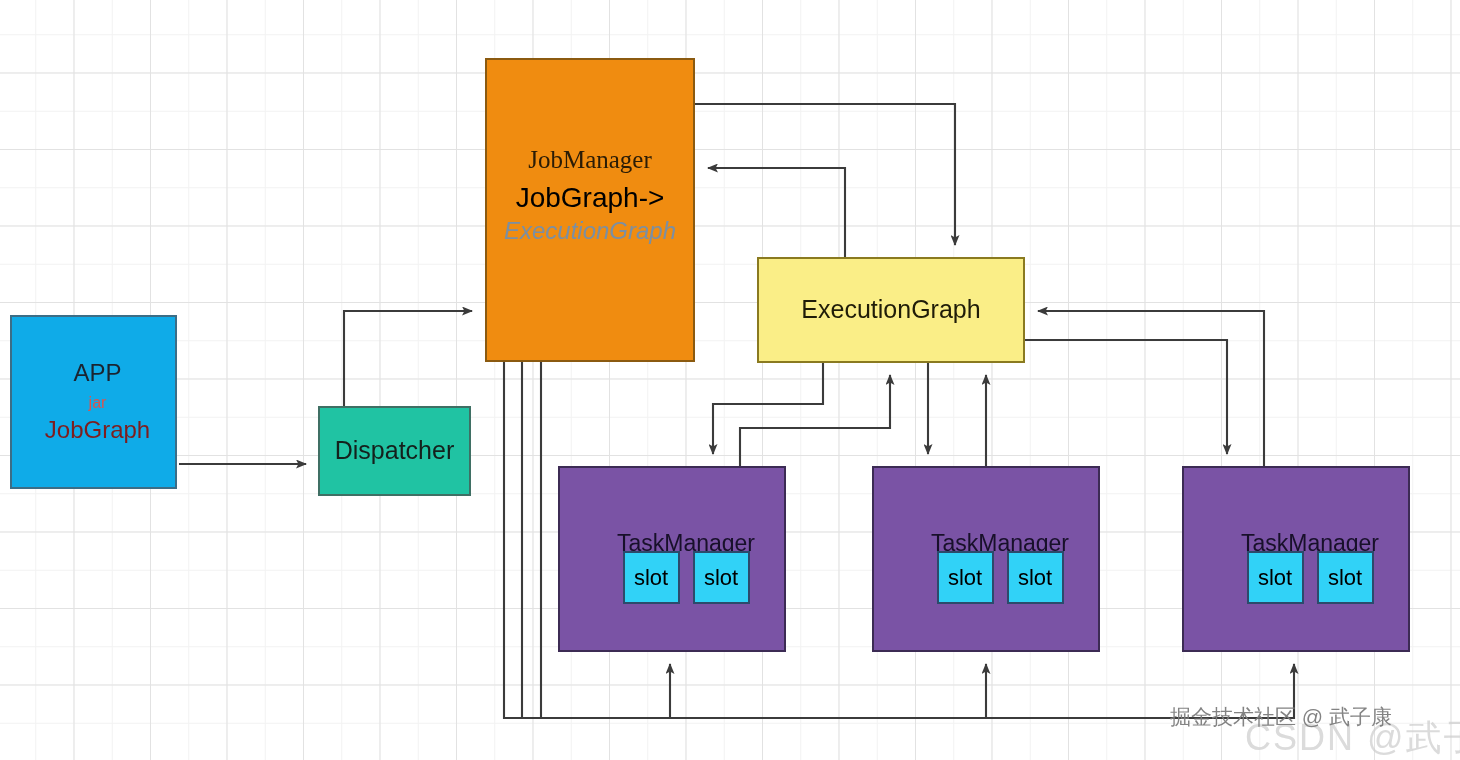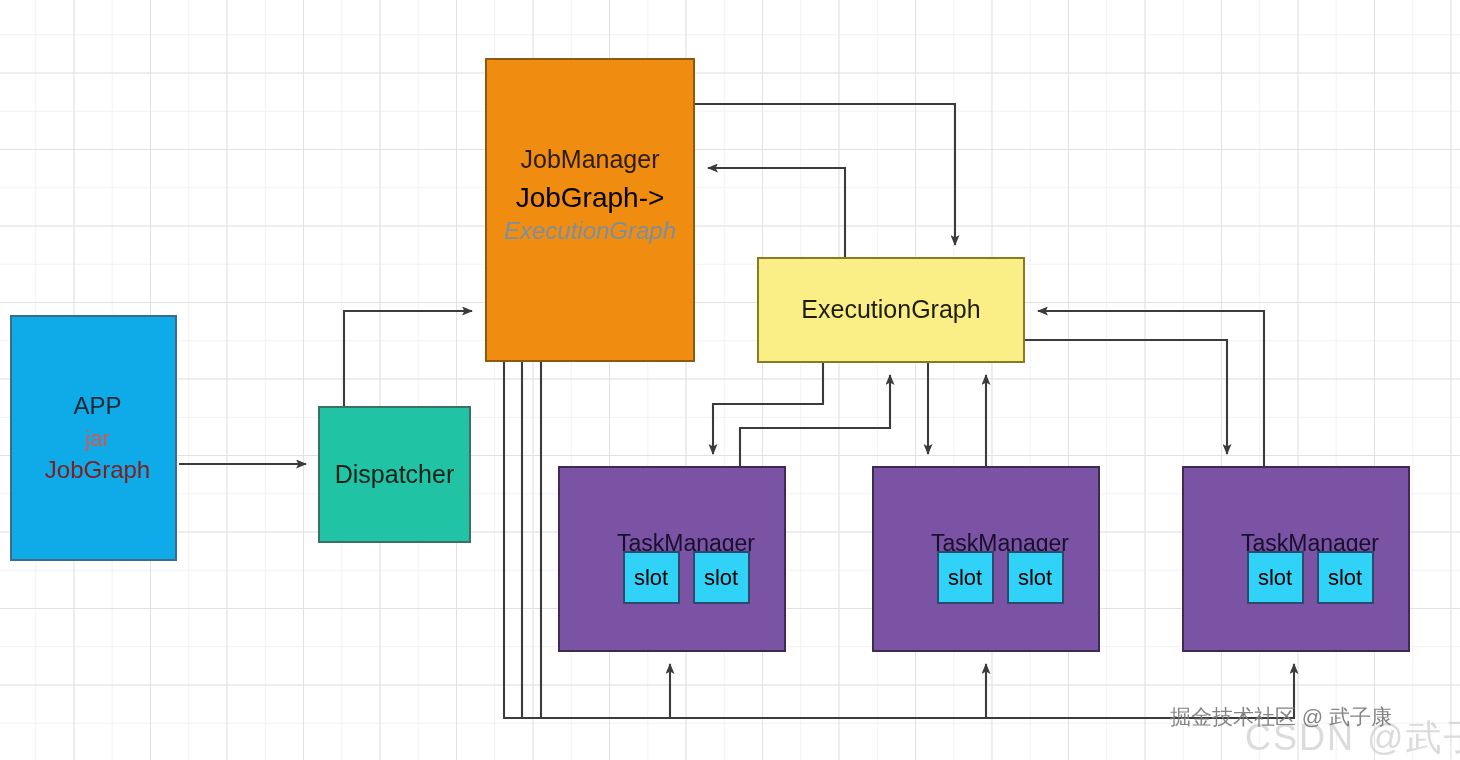--- a/index.html
+++ b/index.html
@@ -44,44 +44,44 @@
     justify-content: center;
     text-align: center;
     line-height: 1.18;
   }
   .node-label {
     display: block;
     white-space: nowrap;
   }
   
   #node-app {
-    left: 10px; top: 315px; width: 167px; height: 246px;
+    left: 10px; top: 315px; width: 167px; height: 174px;
     background: #0fabe8;
     border: 2px solid #3c6d86;
     padding-left: 8px;
   }
   #node-app .t1 { font-size: 24px; color: #1b2430; }
-  #node-app .t2 { font-size: 22px; color: #d9554f; margin-top: 6px; text-align: right; }
+  #node-app .t2 { font-size: 16px; color: #d9554f; margin-top: 6px; text-align: right; }
   #node-app .t3 { font-size: 24px; color: #7f1d1d; margin-top: 4px; }
   
   #node-dispatcher {
-    left: 318px; top: 406px; width: 153px; height: 137px;
+    left: 318px; top: 406px; width: 153px; height: 90px;
     background: #20c3a3;
     border: 2px solid #3f6f64;
   }
   #node-dispatcher .t1 { font-size: 25px; color: #14201c; }
   
   #node-jobmanager {
     left: 485px; top: 58px; width: 210px; height: 304px;
     background: #f08c10;
     border: 2px solid #8b5a10;
     justify-content: flex-start;
     padding-top: 85px;
   }
-  #node-jobmanager .t1 { font-size: 25px; color: #2a1c06; }
+  #node-jobmanager .t1 { font-size: 25px; color: #2a1c06; font-family: Liberation Serif, serif; }
   #node-jobmanager .t2 { font-size: 28px; color: #000000; margin-top: 6px; }
   #node-jobmanager .t3 { font-size: 24px; color: #7b8fa3; margin-top: 3px; font-style: italic; }
   
   #node-resourcemanager {
     left: 757px; top: 257px; width: 268px; height: 106px;
     background: #faee87;
     border: 2px solid #8a7a20;
   }
   #node-resourcemanager .t1 { font-size: 25px; color: #1f1c08; }
   

